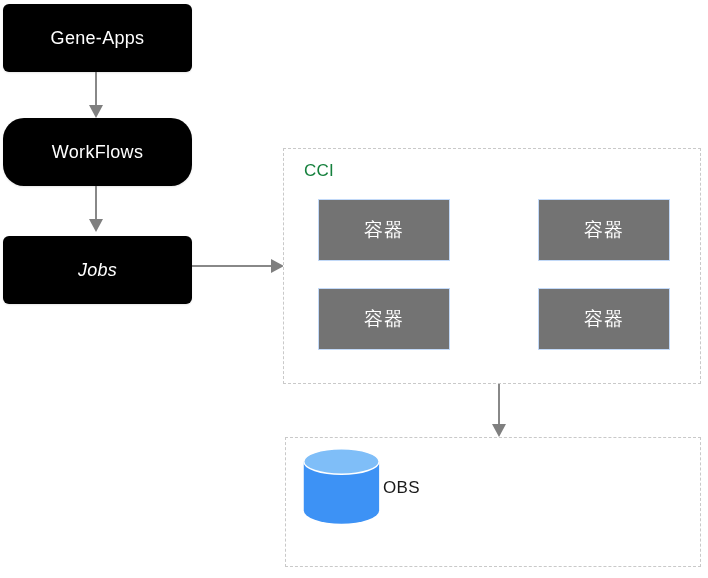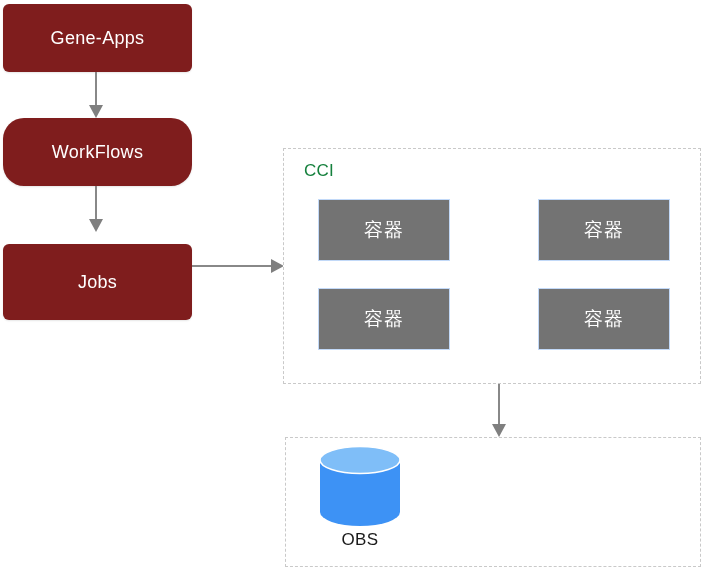--- a/index.html
+++ b/index.html
@@ -14,34 +14,34 @@
     position: relative;
     width: 708px;
     height: 578px;
     background: #ffffff;
     overflow: hidden;
   }
 
   
   .green-node {
     position: absolute;
-    background: #7f1d1d;
+    background: #000000;
     border-radius: 6px;
     color: #ffffff;
     display: flex;
     align-items: center;
     justify-content: center;
     font-size: 18px;
     letter-spacing: 0.3px;
     box-shadow: 0 1px 2px rgba(0,0,0,0.10);
     box-sizing: border-box;
   }
   #node-gene-apps { left: 3px;  top: 4px;   width: 189px; height: 68px; }
   #node-workflows { left: 3px;  top: 118px; width: 189px; height: 68px; border-radius: 21px; }
-  #node-jobs      { left: 3px;  top: 244px; width: 189px; height: 76px; }
+  #node-jobs      { left: 3px;  top: 236px; width: 189px; height: 68px; font-style: italic; }
 
   
   .arrow-v {
     position: absolute;
     width: 16px;
   }
   .arrow-v .shaft {
     position: absolute;
     left: 7px;
     top: 0;
@@ -123,21 +123,21 @@
   #container-1 { left: 319px; top: 200px; width: 130px; height: 60px; }
   #container-2 { left: 539px; top: 200px; width: 130px; height: 60px; }
   #container-3 { left: 319px; top: 289px; width: 130px; height: 60px; }
   #container-4 { left: 539px; top: 289px; width: 130px; height: 60px; }
 
   
   .storage-item {
     position: absolute;
     width: 120px;
     display: flex;
-    flex-direction: column;
+    flex-direction: row;
     align-items: center;
   }
   #storage-obs { left: 300px; top: 446px; }
   #storage-sfs { left: 543px; top: 446px; }
 
   .storage-label {
     margin-top: 4px;
     font-size: 17px;
     color: #1a1a1a;
     letter-spacing: 0.4px;

